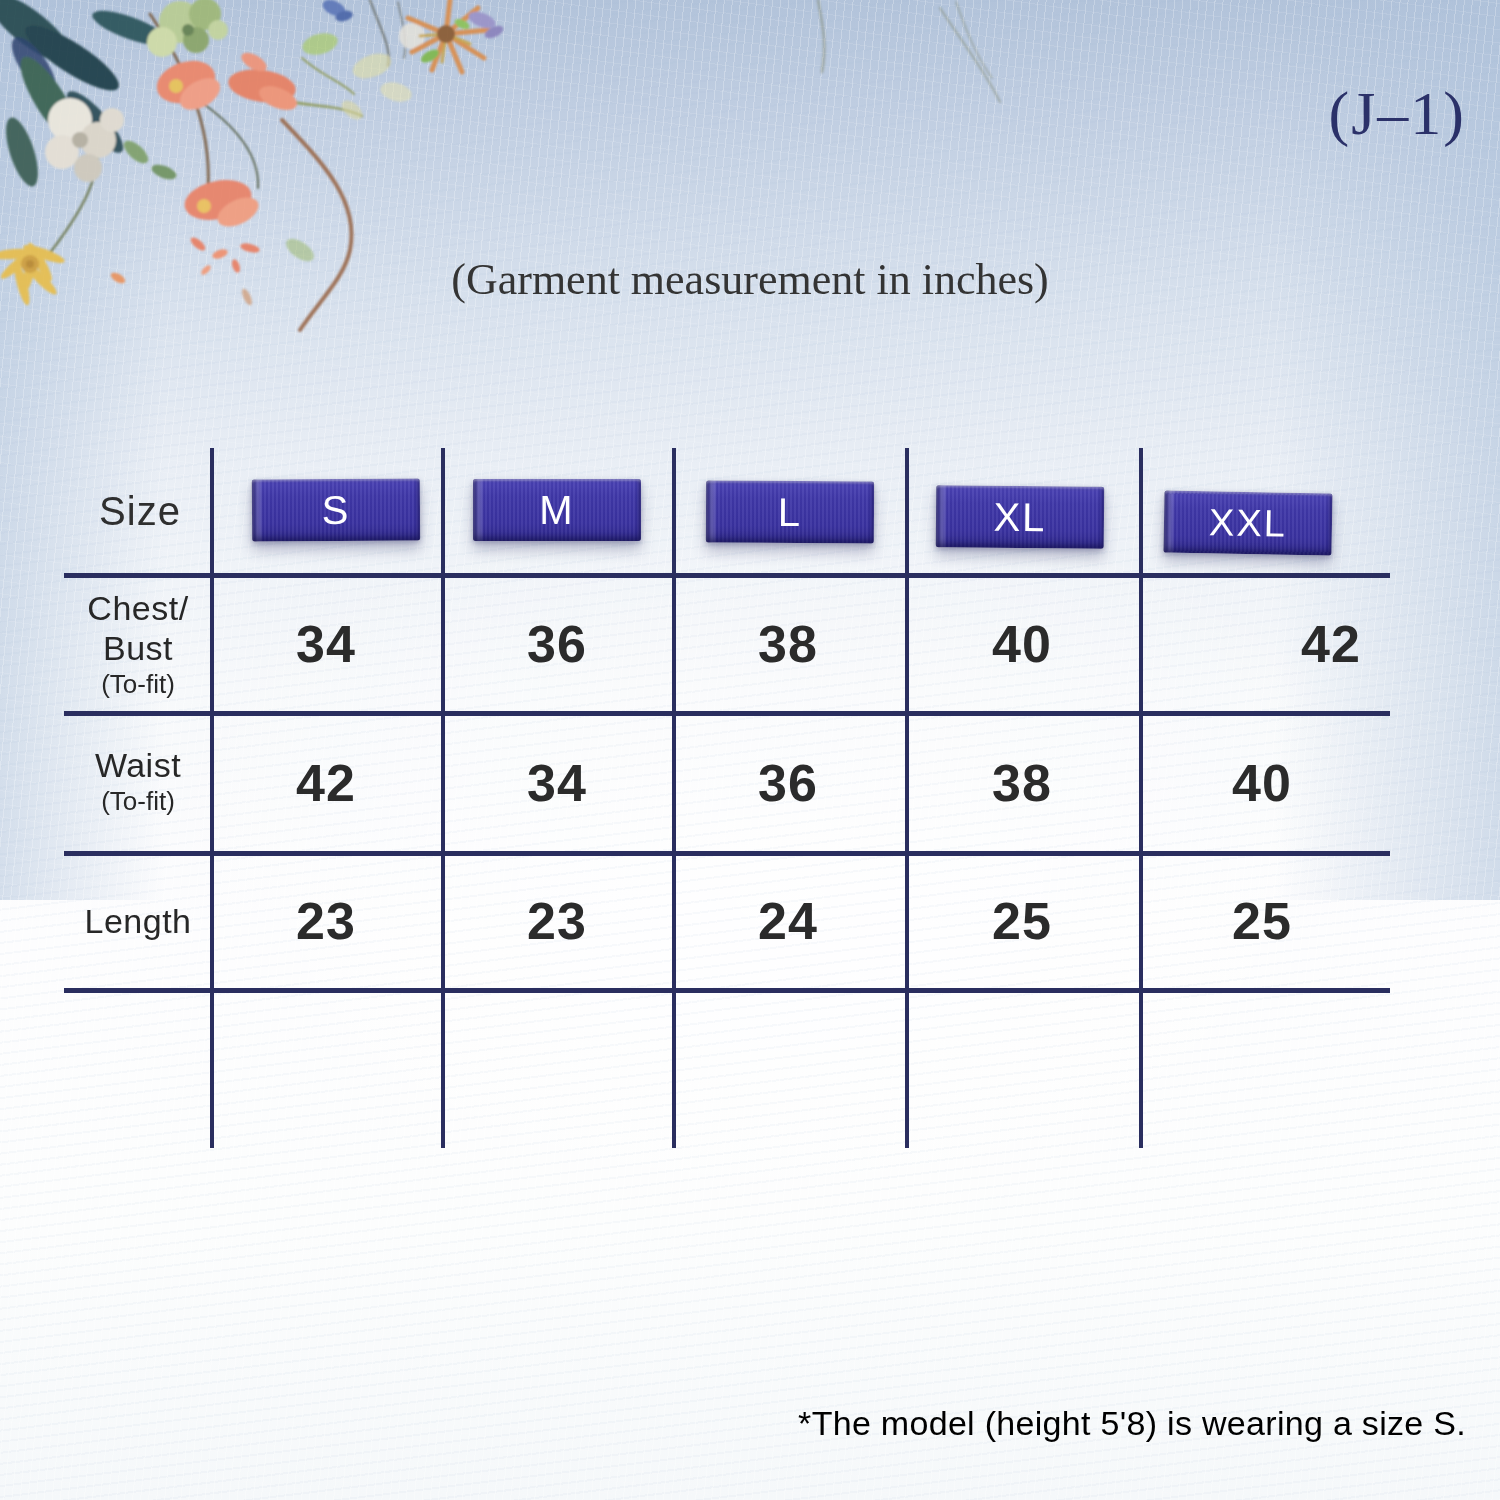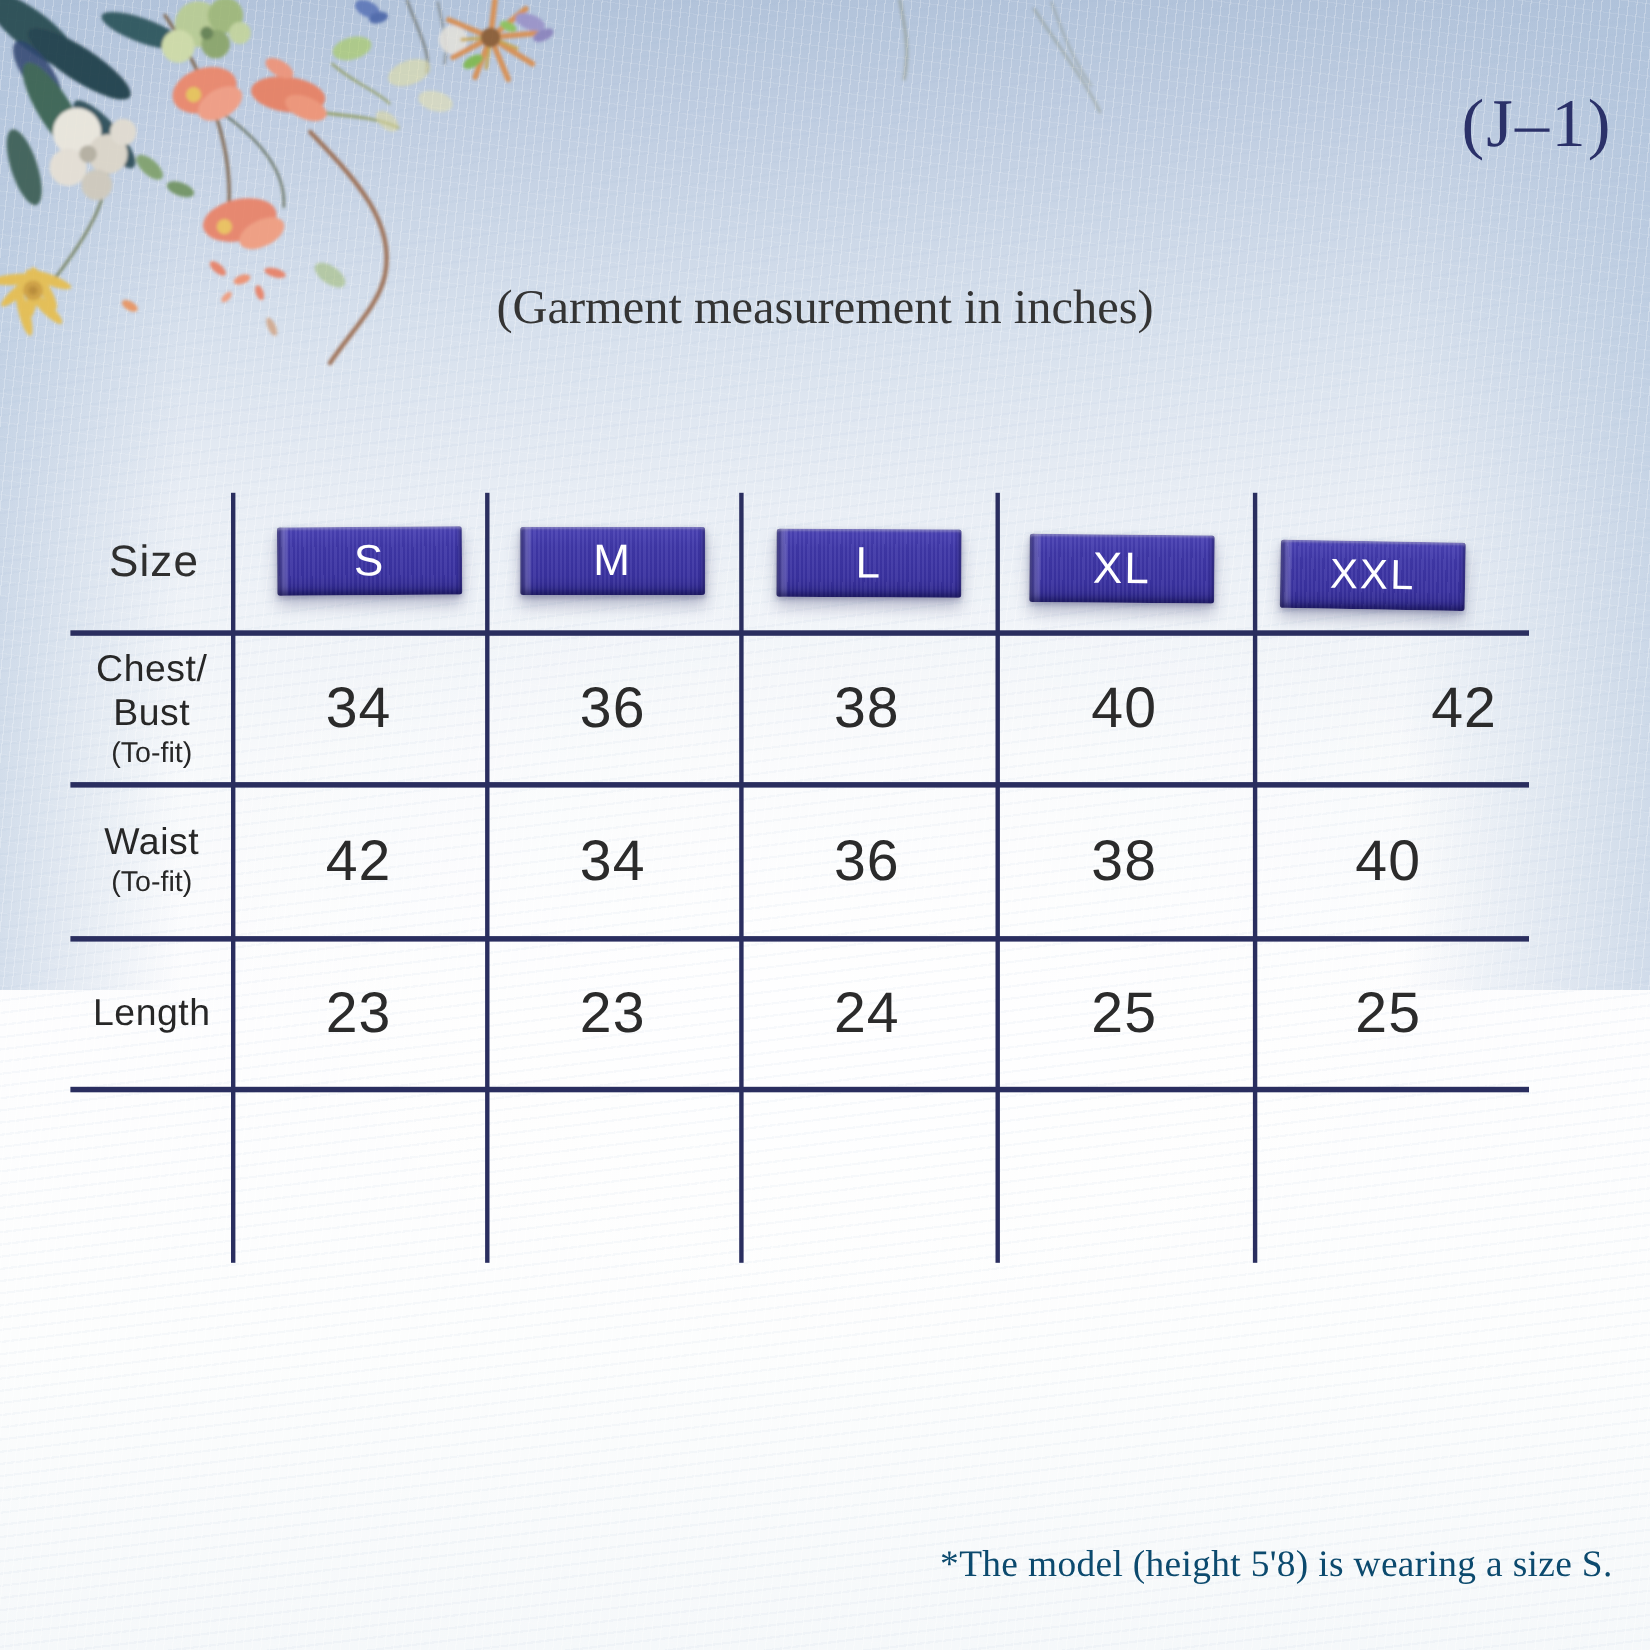--- a/index.html
+++ b/index.html
@@ -65,25 +65,25 @@
     content:"";position:absolute;inset:0;border-radius:3px;
     box-shadow:inset 0 2px 2px rgba(255,255,255,.30), inset 0 -4px 6px rgba(10,8,60,.45),
                inset -2px 0 4px rgba(10,8,60,.30), inset 2px 0 3px rgba(255,255,255,.10);
   }
   
   .rowlabel{position:absolute;left:38px;width:200px;text-align:center;color:#272727;}
   .rowlabel .l1{font-size:34px;line-height:40px;letter-spacing:.5px;}
   .rowlabel .l2{font-size:26px;line-height:32px;}
   .num{
     position:absolute;width:200px;height:80px;line-height:80px;text-align:center;
-    font-size:52px;font-weight:400;color:#2b2b2b;letter-spacing:1px;
+    font-size:52px;font-weight:700;color:#2b2b2b;letter-spacing:1px;
   }
   .footnote{
     position:absolute;right:34px;top:1404px;
-    font-size:34px;color:#0c4a6e;letter-spacing:.3px;font-family:Liberation Serif, serif;
+    font-size:34px;color:#000000;letter-spacing:.3px;
   }
 </style>
 </head>
 <body>
 
 <div class="canvas">
   <div class="bg"></div>
   <div class="bg-streaks"></div>
 
   <svg class="floral" width="1500" height="380" viewBox="0 0 1500 380">

